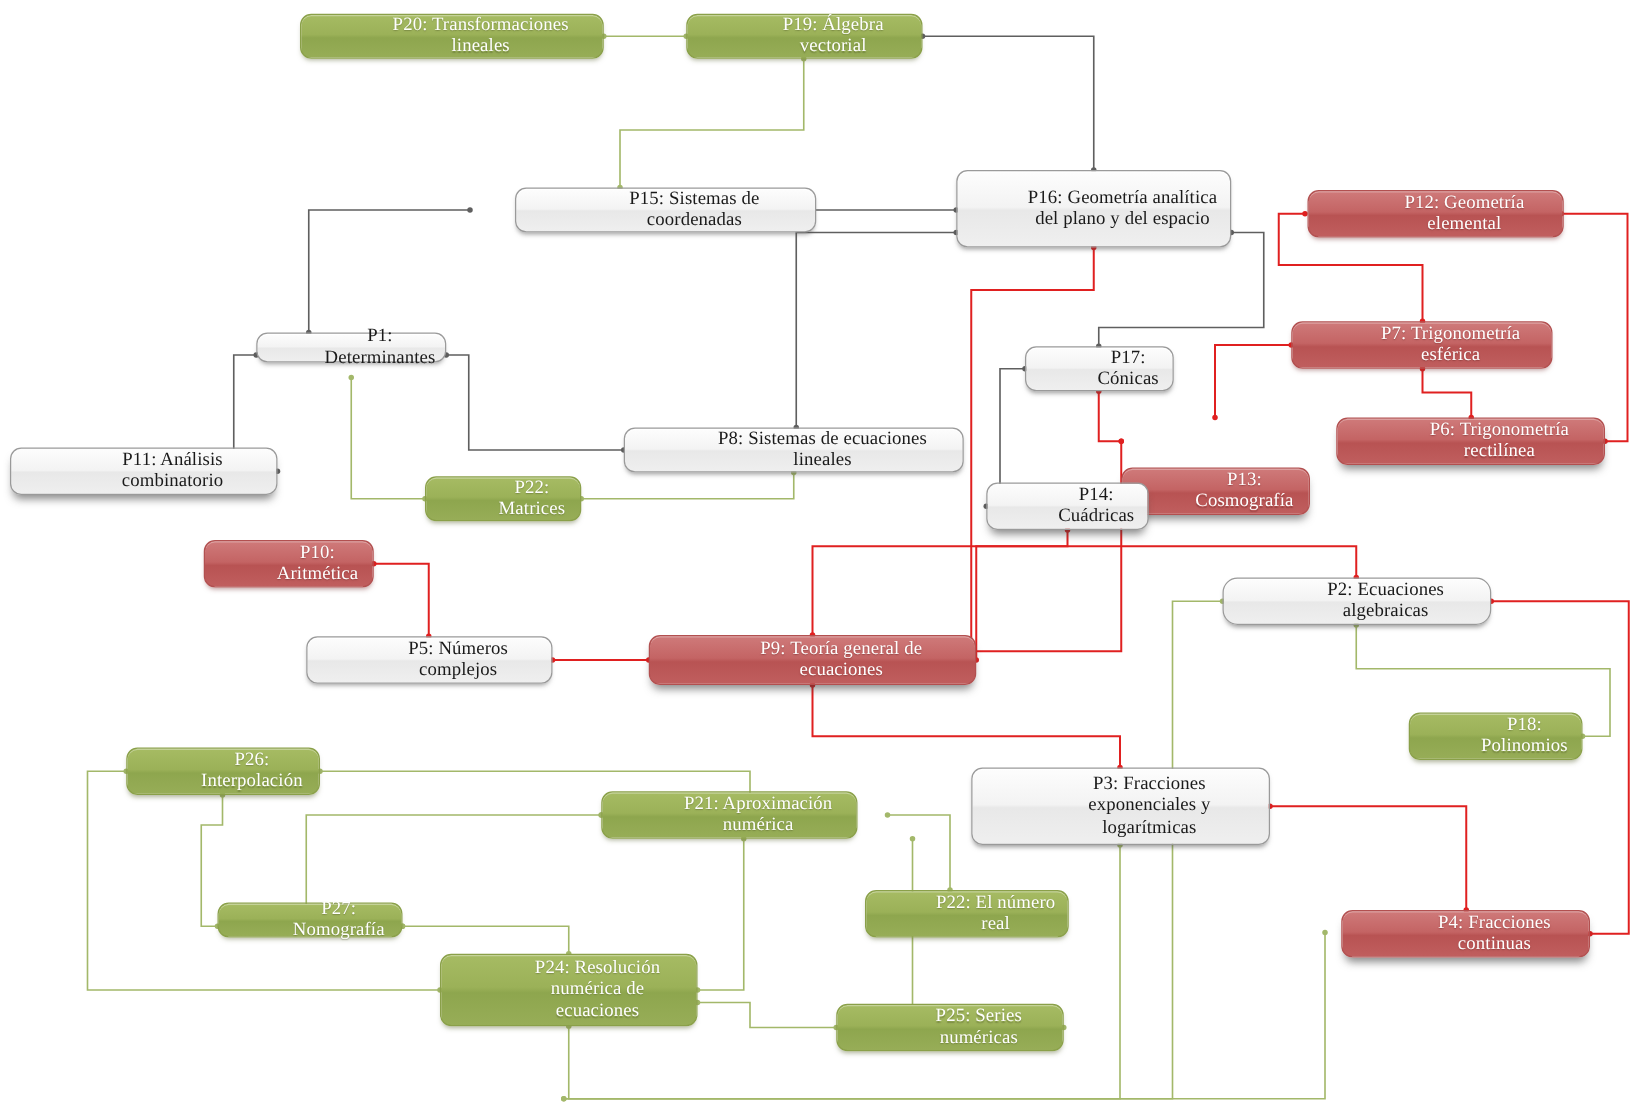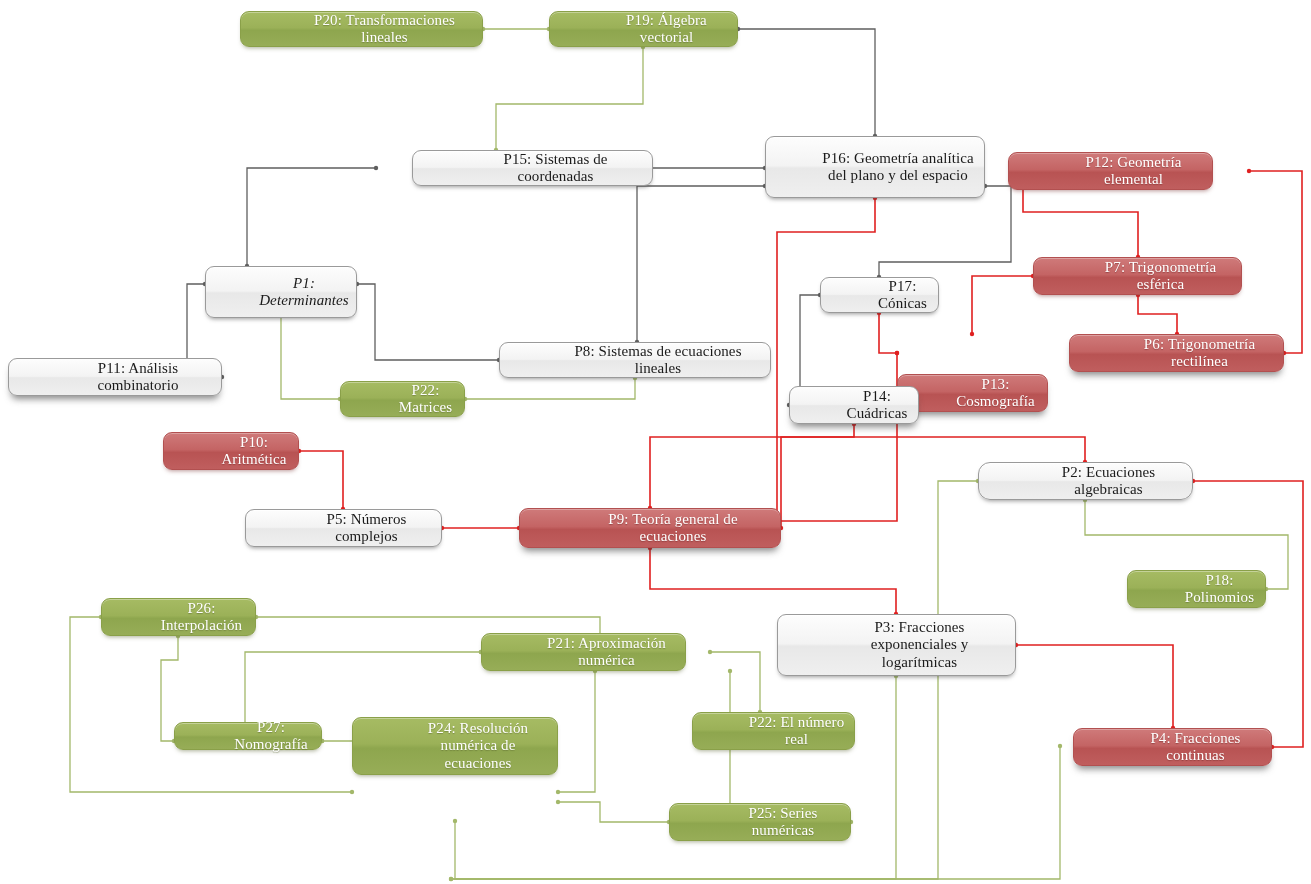--- a/index.html
+++ b/index.html
@@ -158,30 +158,30 @@
       </div>
       <div class="node n-green" style="left: 549px; top: 11px; width: 189px; height: 36px; font-size: 15px;">
         <span>P19: Álgebra vectorial</span>
       </div>
       <div class="node n-grey" style="left: 376px; top: 150px; width: 241px; height: 36px; font-size: 15px; margin-left: 36px;">
         <span>P15: Sistemas de coordenadas</span>
       </div>
       <div class="node n-grey" style="left: 765px; top: 136px; width: 220px; height: 62px; font-size: 15px;">
         <span>P16: Geometría analítica del plano y del espacio</span>
       </div>
-      <div class="node n-red" style="left: 1008px; top: 152px; width: 205px; height: 38px; font-size: 15px;">
+      <div class="node n-red" style="left: 1046px; top: 152px; width: 205px; height: 38px; font-size: 15px;">
         <span>P12: Geometría elemental</span>
       </div>
       <div class="node n-red" style="left: 1033px; top: 257px; width: 209px; height: 38px; font-size: 15px;">
         <span>P7: Trigonometría esférica</span>
       </div>
       <div class="node n-red shadowy" style="left: 1069px; top: 334px; width: 215px; height: 38px; font-size: 15px;">
         <span>P6: Trigonometría rectilínea</span>
       </div>
-      <div class="node n-grey" style="left: 205px; top: 266px; width: 152px; height: 52px; font-size: 15px; font-style: italic;">
+      <div class="node n-grey" style="left: 205px; top: 266px; width: 152px; height: 24px; font-size: 15px;">
         <span>P1: Determinantes</span>
       </div>
       <div class="node n-grey shadowy" style="left: 8px; top: 358px; width: 214px; height: 38px; font-size: 15px;">
         <span>P11: Análisis combinatorio</span>
       </div>
       <div class="node n-grey" style="left: 499px; top: 342px; width: 272px; height: 36px; font-size: 15px;">
         <span>P8: Sistemas de ecuaciones lineales</span>
       </div>
       <div class="node n-green" style="left: 340px; top: 381px; width: 125px; height: 36px; font-size: 15px;">
         <span>P22: Matrices</span>
@@ -221,20 +221,20 @@
       </div>
       <div class="node n-green" style="left: 481px; top: 633px; width: 205px; height: 38px; font-size: 15px;">
         <span>P21: Aproximación numérica</span>
       </div>
       <div class="node n-green" style="left: 174px; top: 722px; width: 148px; height: 28px; font-size: 15px;">
         <span>P27: Nomografía</span>
       </div>
       <div class="node n-green" style="left: 692px; top: 712px; width: 163px; height: 38px; font-size: 15px;">
         <span>P22: El número real</span>
       </div>
-      <div class="node n-green" style="left: 352px; top: 717px; width: 206px; height: 58px; font-size: 15px;">
+      <div class="node n-green" style="left: 352px; top: 763px; width: 206px; height: 58px; font-size: 15px;">
         <span>P24: Resolución numérica de ecuaciones</span>
       </div>
       <div class="node n-green" style="left: 669px; top: 803px; width: 182px; height: 38px; font-size: 15px;">
         <span>P25: Series numéricas</span>
       </div>
     </div>
 </div>
 
 </body></html>

